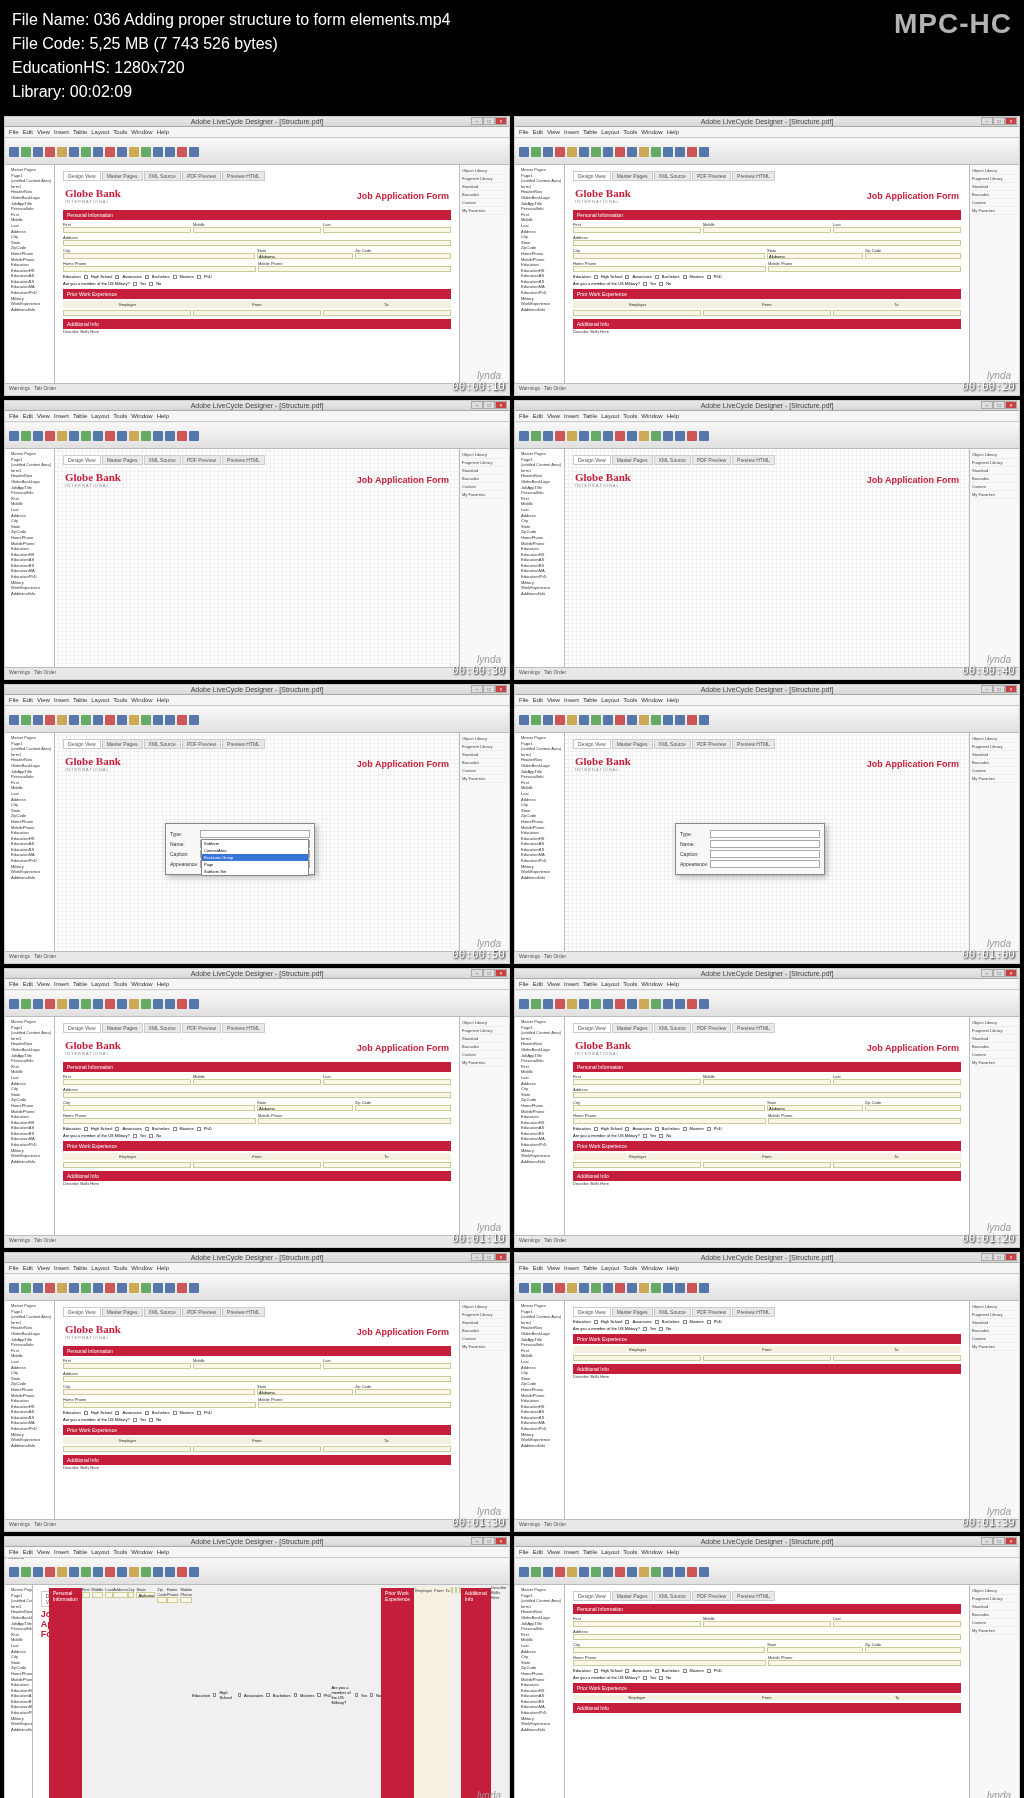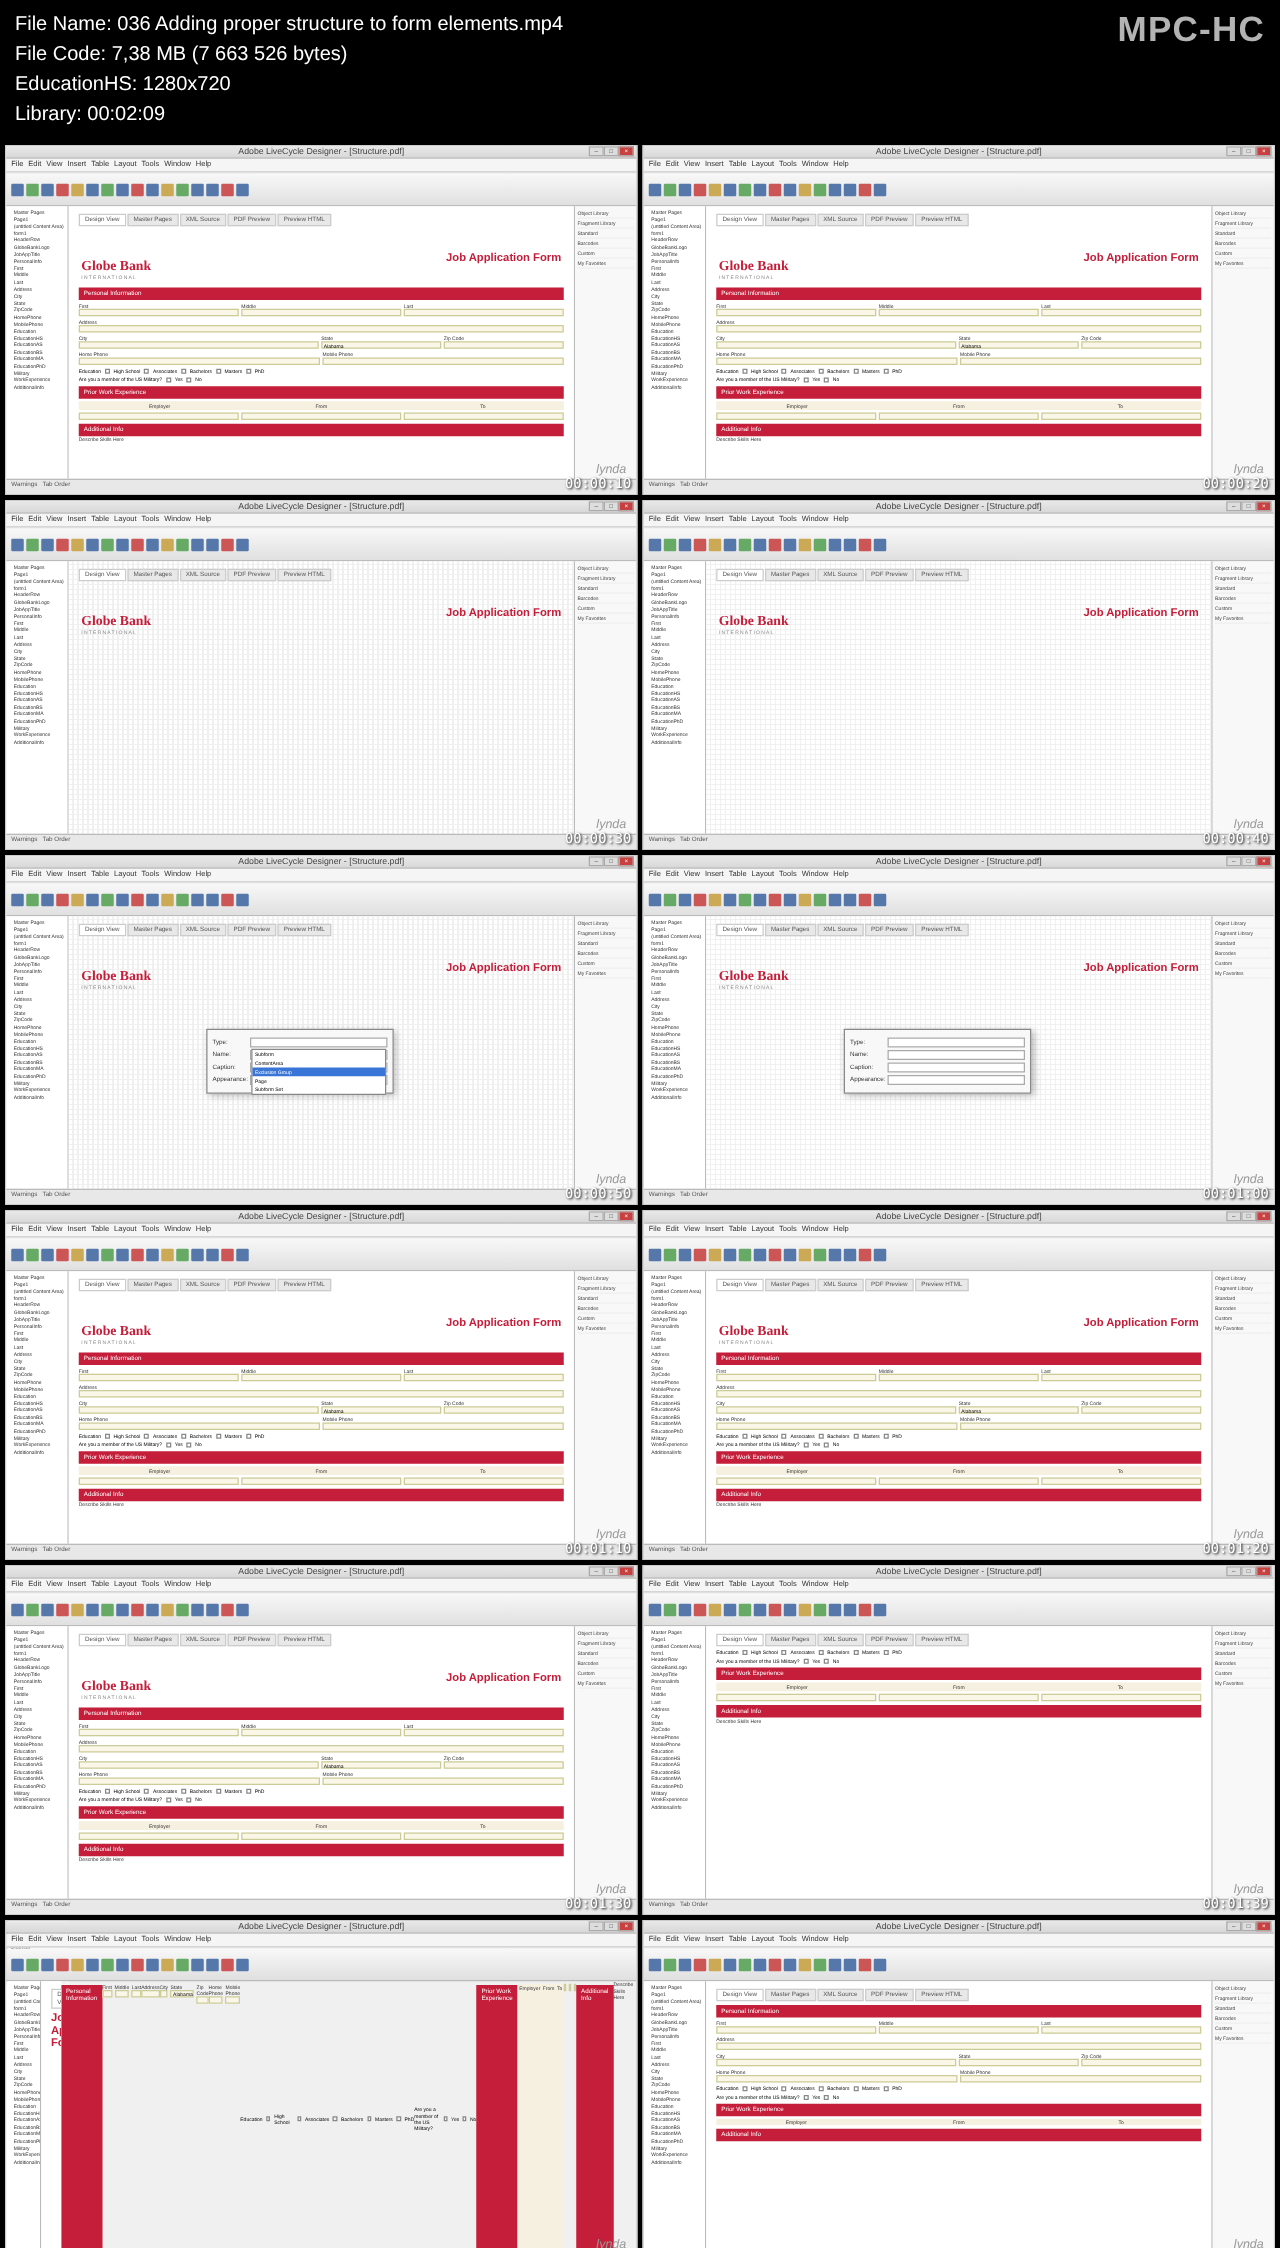--- a/index.html
+++ b/index.html
@@ -20,21 +20,21 @@
 .tb-icon.yellow { background: #ca5; }
 .thumb-body { position: absolute; top: 48px; left: 0; right: 0; bottom: 12px; display: flex; }
 .hierarchy { width: 50px; background: #fff; border-right: 1px solid #bbb; font-size: 4px; padding: 2px; overflow: hidden; }
 .hierarchy-item { padding: 0 0 0 4px; color: #333; white-space: nowrap; line-height: 1.4; }
 .canvas { flex: 1; background: #fff; padding: 6px 8px; position: relative; overflow: hidden; }
 .canvas.grid-bg { background-image: repeating-linear-gradient(0deg, transparent, transparent 3px, #f0f0f0 3px, #f0f0f0 4px), repeating-linear-gradient(90deg, transparent, transparent 3px, #f0f0f0 3px, #f0f0f0 4px); }
 .tabs-mini { display: flex; gap: 1px; font-size: 5px; margin-bottom: 2px; }
 .tab-mini { background: #e8e8e8; padding: 1px 4px; border: 1px solid #ccc; color: #555; }
 .tab-mini.active { background: #fff; }
 .form-header { display: flex; justify-content: space-between; align-items: center; margin: 4px 0; padding: 2px; }
-.logo-text { color: #c41e3a; font-weight: bold; font-size: 11px; font-family: Georgia, serif; margin-top: 20px; }
+.logo-text { color: #c41e3a; font-weight: bold; font-size: 11px; font-family: Georgia, serif; }
 .logo-sub { color: #888; font-size: 4px; letter-spacing: 1px; }
 .form-title { color: #c41e3a; font-weight: bold; font-size: 9px; }
 .section-bar { background: #c41e3a; color: #fff; font-size: 5px; padding: 2px 4px; margin-top: 3px; }
 .form-row { display: flex; gap: 2px; margin-top: 2px; }
 .form-field { flex: 1; }
 .field-label { font-size: 4px; color: #333; }
 .field-input { background: #faf6e8; border: 1px solid #cc9; height: 6px; width: 100%; }
 .checkbox-row { display: flex; gap: 3px; margin-top: 2px; align-items: center; font-size: 4px; }
 .cb { width: 4px; height: 4px; border: 1px solid #888; display: inline-block; }
 .props { width: 50px; background: #f8f8f8; border-left: 1px solid #bbb; font-size: 4px; padding: 2px; }
@@ -53,21 +53,21 @@
 .dropdown-open { position: absolute; top: 8px; left: 0; right: 0; background: #fff; border: 1px solid #888; z-index: 5; }
 .dropdown-item { padding: 1px 2px; font-size: 4px; }
 .dropdown-item.sel { background: #3875d7; color: #fff; }
 </style>
 </head>
 <body>
 
 <div class="header">
   <div class="file-info">
     <div><span>File Name:</span> <span>036 Adding proper structure to form elements.mp4</span></div>
-    <div><span>File Code:</span> <span>7,38 MB (7 663 526 bytes)</span></div>
+    <div><span>File Code:</span> <span>5,25 MB (7 743 526 bytes)</span></div>
     <div><span>EducationHS:</span> <span>1280x720</span></div>
     <div><span>Library:</span> <span>00:02:09</span></div>
   </div>
   <div class="app-logo">MPC-HC</div>
 </div>
 
 <div class="grid">
     <div class="thumb">
     <div class="thumb-title">Adobe LiveCycle Designer - [Structure.pdf]<div class="win-controls">
     <div class="win-btn">–</div>

